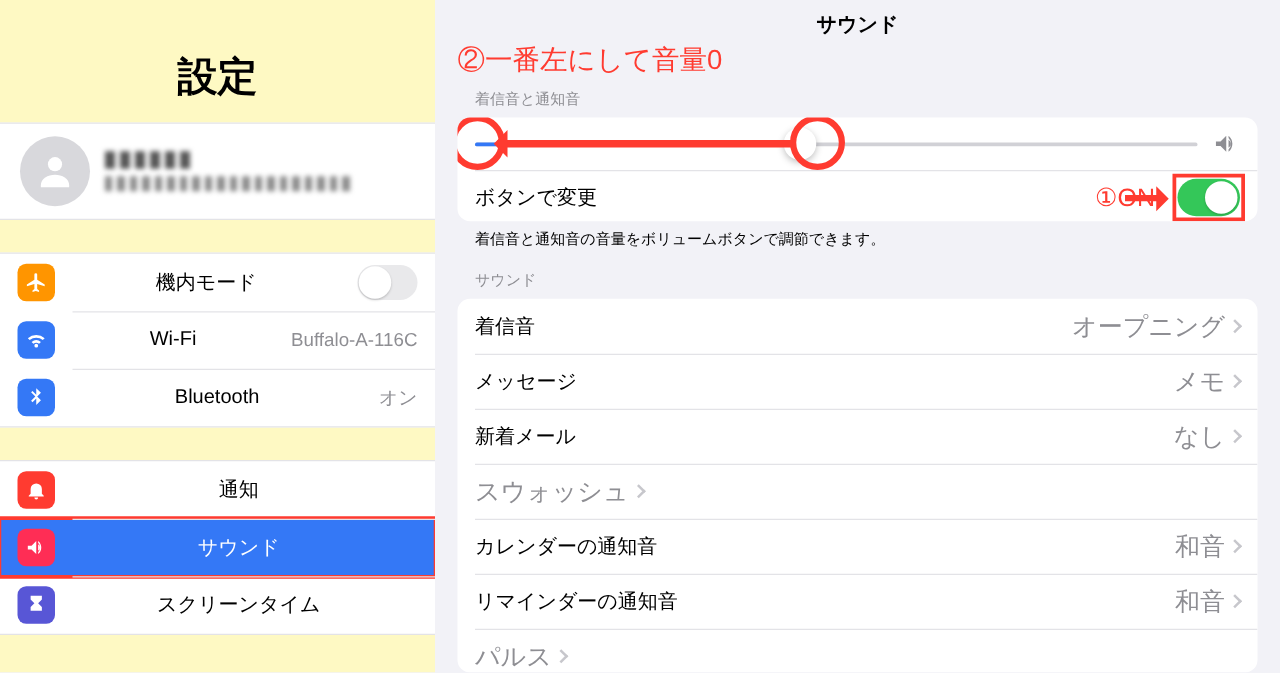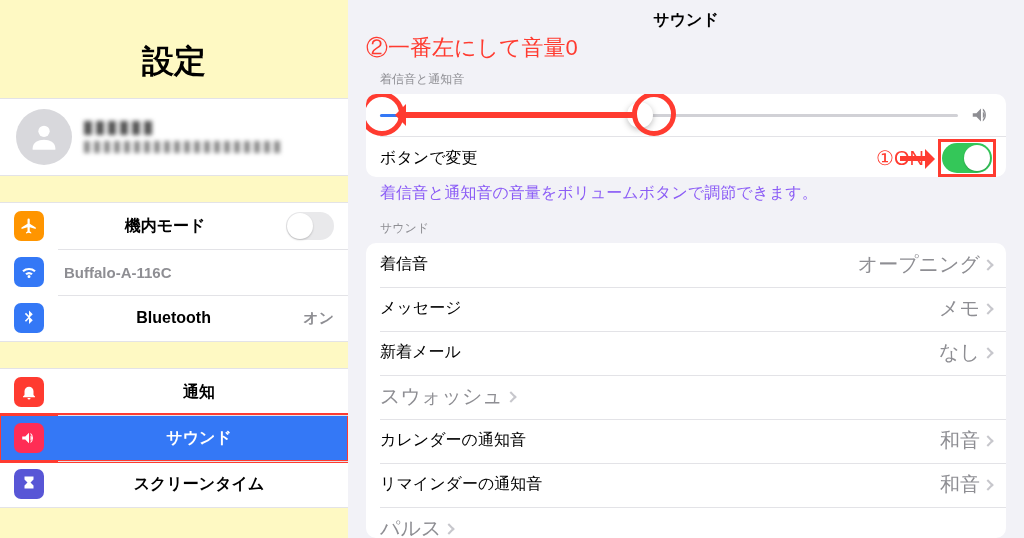--- a/index.html
+++ b/index.html
@@ -9,21 +9,21 @@
   
   .sidebar { width: 348px; background: #fef9c3; display: flex; flex-direction: column; text-align: center; }
   .sb-title { font-size: 32px; font-weight: 700; padding: 40px 20px 14px 20px; color: #000; }
   .profile { background: #fff; display: flex; align-items: center; padding: 10px 16px; gap: 12px; border-top: 1px solid #e3e3e7; border-bottom: 1px solid #e3e3e7; }
   .avatar { width: 56px; height: 56px; border-radius: 50%; background: #d8d8dc; display:flex; align-items:center; justify-content:center; }
   .avatar svg { width: 34px; height: 34px; fill: #fff; }
   .profile-txt .l1 { height: 14px; width: 70px; background: repeating-linear-gradient(90deg,#555 0 8px,#fff0 8px 12px); filter: blur(2px); margin-bottom:6px;}
   .profile-txt .l2 { height: 12px; width: 200px; background: repeating-linear-gradient(90deg,#888 0 6px,#fff0 6px 10px); filter: blur(2px);}
 
   .group { margin-top: 26px; background: #fff; border-top:1px solid #e3e3e7; border-bottom:1px solid #e3e3e7;}
-  .row { display: flex; align-items: center; height: 46px; padding: 0 14px; gap: 20px; position:relative;font-weight:bold;}
+  .row { display: flex; align-items: center; height: 46px; padding: 0 14px; gap: 4px; position:relative;}
   .row + .row::before { content:""; position:absolute; left:58px; right:0; top:0; height:1px; background:#e3e3e7;}
   .row.sel { background:#3478f6; }
   .row.sel .lbl { color:#fff; }
   .row.sel-outline { outline: 3px solid #ff3b30; outline-offset:-1px; }
   .ic { width: 30px; height: 30px; border-radius: 7px; display:flex; align-items:center; justify-content:center; flex-shrink:0;}
   .ic svg { width:18px; height:18px; fill:#fff; }
   .lbl { font-size: 16px; color:#000; flex:1; }
   .val { font-size: 15px; color:#8e8e93; }
   .sw-mini { width: 48px; height: 28px; border-radius: 14px; background:#e9e9eb; position:relative;}
   .sw-mini::after{content:"";position:absolute;width:26px;height:26px;border-radius:50%;background:#fff;top:1px;left:1px;box-shadow:0 1px 2px rgba(0,0,0,.2);}
@@ -40,21 +40,21 @@
   .slider-thumb { position:absolute; left:45%; top:50%; width:26px; height:26px; background:#fff; border-radius:50%; transform:translate(-50%,-50%); box-shadow:0 2px 6px rgba(0,0,0,.25);}
   .vol-icon { width:22px; height:22px; fill:#8e8e93;}
   .drow { display:flex; align-items:center; height:44px; padding:0 14px; position:relative;}
   .drow + .drow::before, .slider-row + .drow::before { content:""; position:absolute; left:14px; right:0; top:0; height:1px; background:#e3e3e7;}
   .dlbl { font-size:16px; color:#000; flex:1;}
   .dval { font-size:20px; color:#8e8e93; margin-right:4px;}
   .chev { width:8px; height:8px; border-top:2px solid #c7c7cc; border-right:2px solid #c7c7cc; transform:rotate(45deg);}
   .toggle { width:50px; height:30px; border-radius:15px; background:#34c759; position:relative;}
   .toggle::after{content:"";position:absolute;width:26px;height:26px;border-radius:50%;background:#fff;top:2px;right:2px;box-shadow:0 1px 2px rgba(0,0,0,.2);}
   .toggle-outline { position:absolute; right:10px; top:50%; transform:translateY(-50%); width:58px; height:38px; border:3px solid #ff3b30;}
-  .foot { font-size:16px; color:#8b5cf6; padding:6px 14px 12px;}
+  .foot { font-size:12px; color:#000000; padding:6px 14px 12px;}
 
   
   .anno-circle { position:absolute; width:44px; height:44px; border:5px solid #ff3b30; border-radius:50%; pointer-events:none;}
   .anno-arrow { position:absolute; height:6px; background:#ff3b30; pointer-events:none;}
   .anno-arrow::before { content:""; position:absolute; left:-14px; top:-8px; border:11px solid transparent; border-right-color:#ff3b30;}
   .anno-arrow2 { position:absolute; height:5px; background:#ff3b30; pointer-events:none;}
   .anno-arrow2::after { content:""; position:absolute; right:-13px; top:-7px; border:10px solid transparent; border-left-color:#ff3b30;}
   .anno-txt { position:absolute; color:#ff3b30; font-size:20px; font-weight:500; pointer-events:none;}
 </style>
 </head>
@@ -87,20 +87,21 @@
           </div>
         <span class="lbl">機内モード</span>
         <div class="sw-mini"></div>
       </div>
       <div class="row">
         <div class="ic" style="background:#3478f6">
             <svg viewBox="0 0 24 24">
               <path d="M12 20a2 2 0 1 0 0-4 2 2 0 0 0 0 4zm-5-6a8 8 0 0 1 10 0l-2 2a5 5 0 0 0-6 0zm-4-4a14 14 0 0 1 18 0l-2 2a11 11 0 0 0-14 0z"></path>
             </svg>
           </div>
+        <span class="lbl">Wi-Fi</span>
         <span class="val">Buffalo-A-116C</span>
       </div>
       <div class="row">
         <div class="ic" style="background:#3478f6">
             <svg viewBox="0 0 24 24">
               <path d="M12 2l5 5-4 4 4 4-5 5v-7l-4 4-1.5-1.5L11 11 6.5 6.5 8 5l4 4z"></path>
             </svg>
           </div>
         <span class="lbl">Bluetooth</span>
         <span class="val">オン</span>

